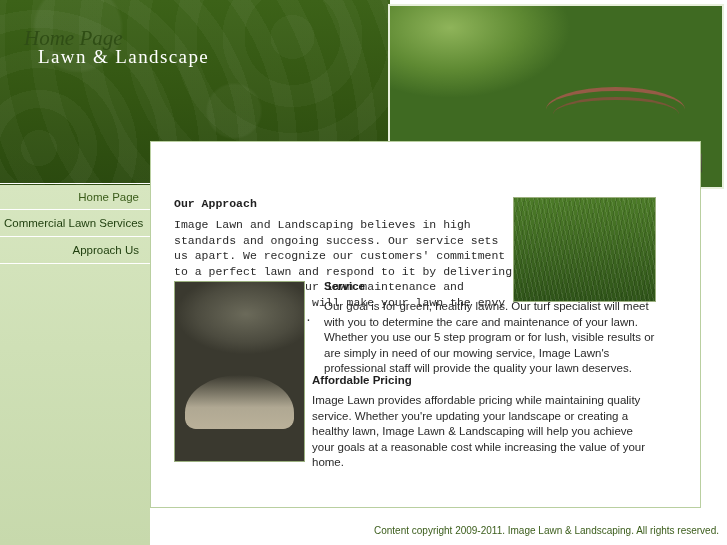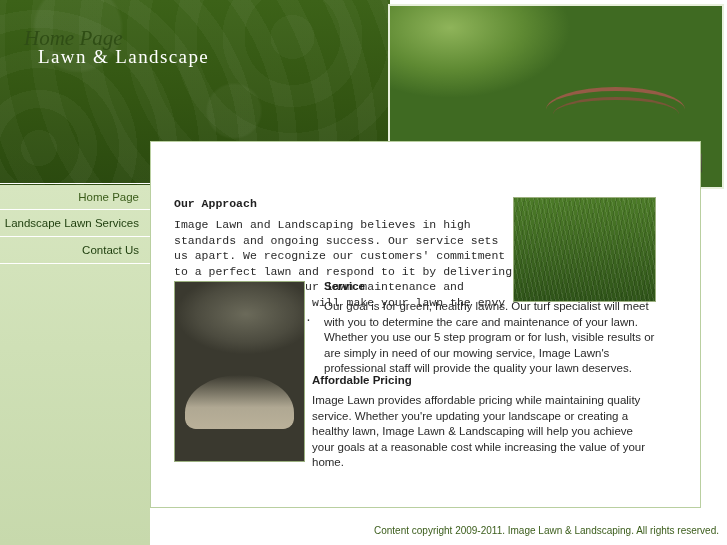--- a/index.html
+++ b/index.html
@@ -297,22 +297,22 @@
     <div class="hero-img"></div>
     <div class="hero-bridge"></div>
     <div class="hero-bridge2"></div>
     <div class="hero-bench"></div>
   </div>
 
   <div class="left-strip"></div>
 
   <nav class="nav">
     <a class="nav-item selected" href="#">Home Page</a>
-    <a class="nav-item" href="#">Landscape Lawn Services</a>
-    <a class="nav-item" href="#">Contact Us</a>
+    <a class="nav-item" href="#">Commercial Lawn Services</a>
+    <a class="nav-item" href="#">Approach Us</a>
   </nav>
 
   <div class="content-card"></div>
 
   <div class="content-inner">
     <h1 class="page-title">Home Page</h1>
   </div>
 
   <div class="intro-block">
     <div class="sec-head">Our Approach</div>

